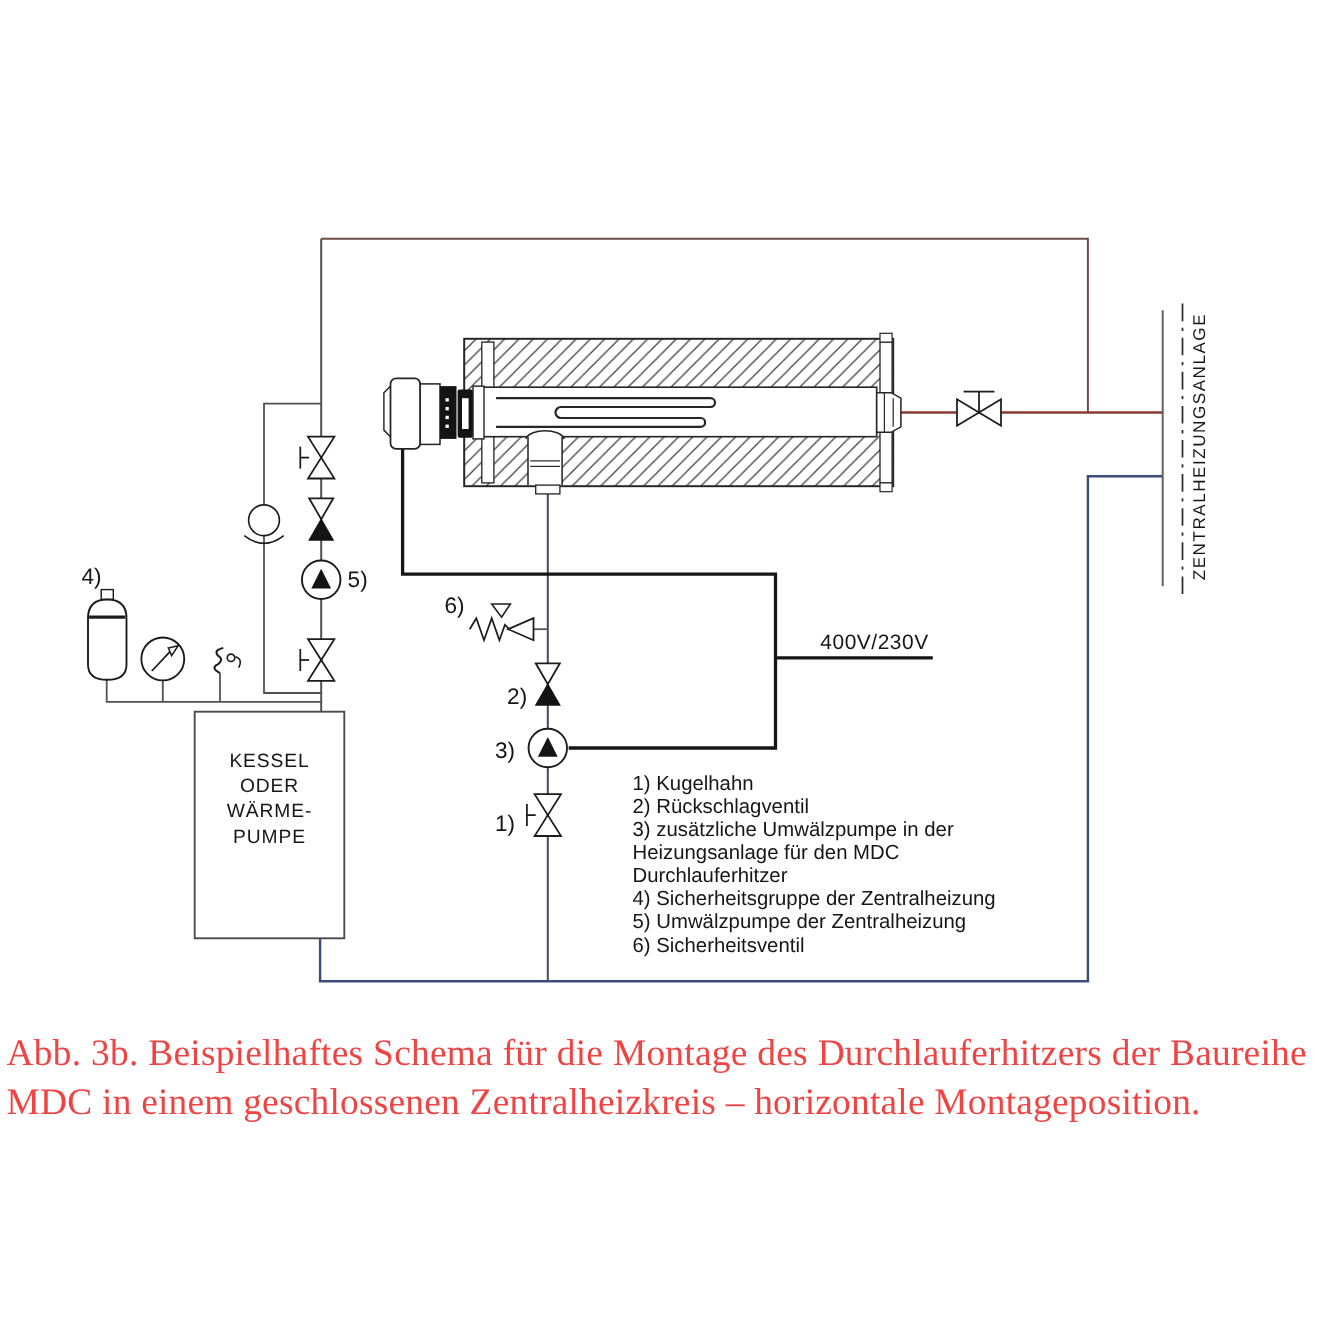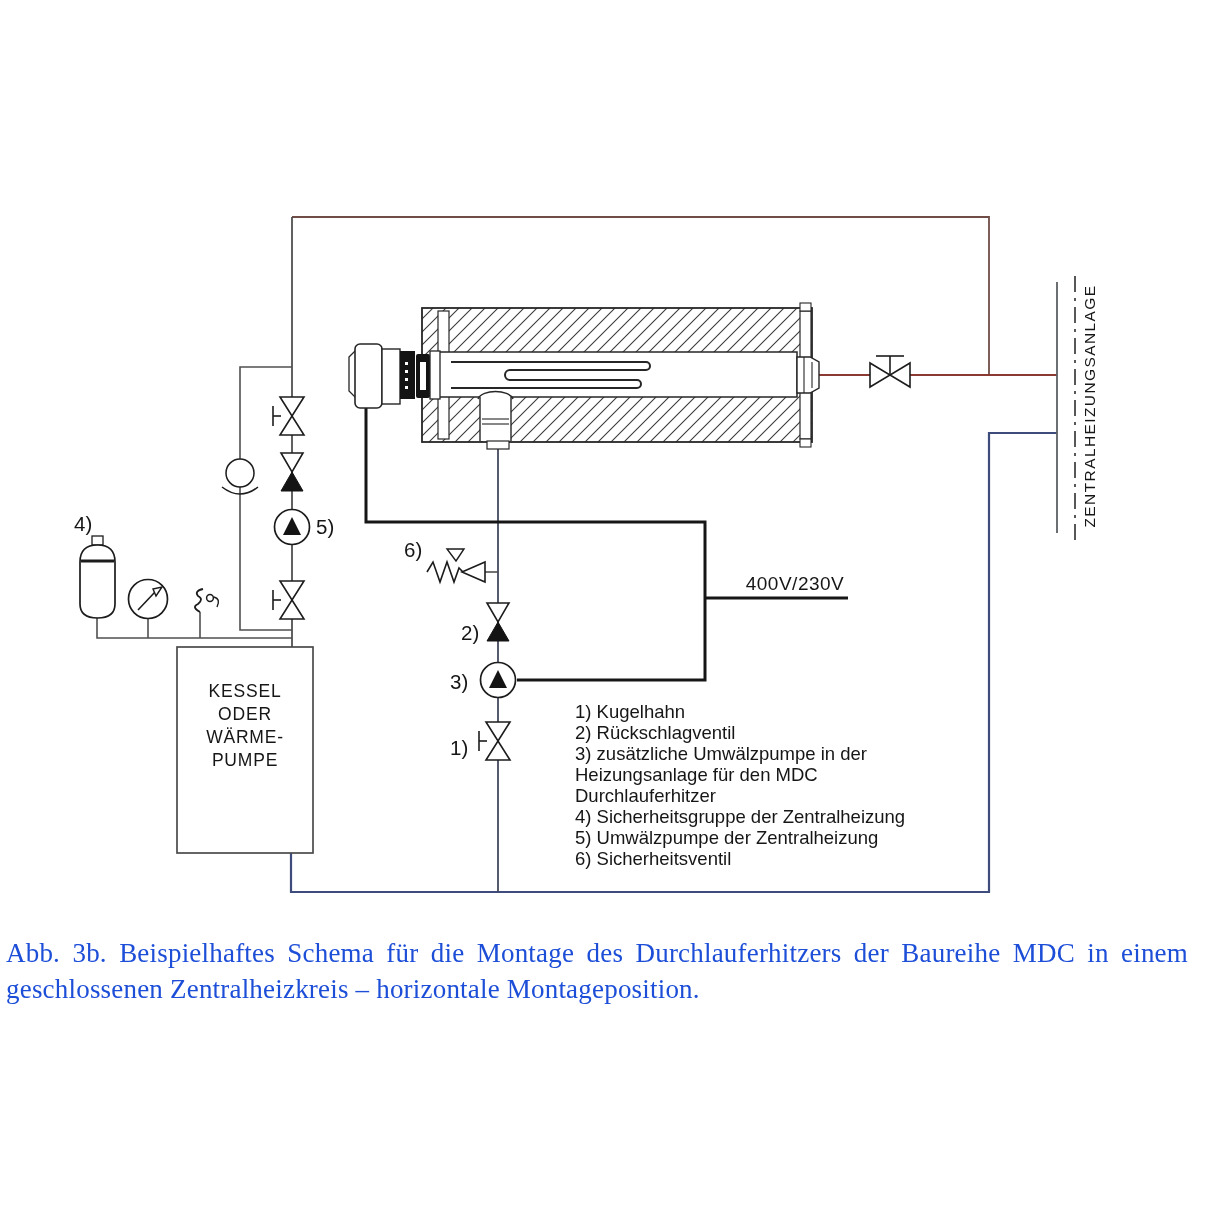--- a/index.html
+++ b/index.html
@@ -1,21 +1,21 @@
 <!DOCTYPE html>
 <html><head>
 <meta charset="utf-8">
 <style>
   html,body{margin:0;padding:0;background:#ffffff;}
   .page{position:relative;width:1214px;height:1214px;background:#fff;overflow:hidden;
         font-family:"Liberation Sans",sans-serif;}
   svg text{font-family:"Liberation Sans",sans-serif;fill:#161616;}
   .caption{position:absolute;left:6px;top:936px;width:1182px;
            font-family:"Liberation Serif","DejaVu Serif",serif;
-           font-size:27px;line-height:1.32;color:#1d4ed8;
+           font-size:34px;line-height:1.32;color:#ef4444;
            text-align:justify;text-align-last:left;letter-spacing:.2px;}
 </style>
 </head>
 <body>
 
 <div class="page">
 
 <svg width="1214" height="930" viewBox="0 0 1214 930">
   <defs>
     <pattern id="hatch" patternUnits="userSpaceOnUse" width="13" height="13">

